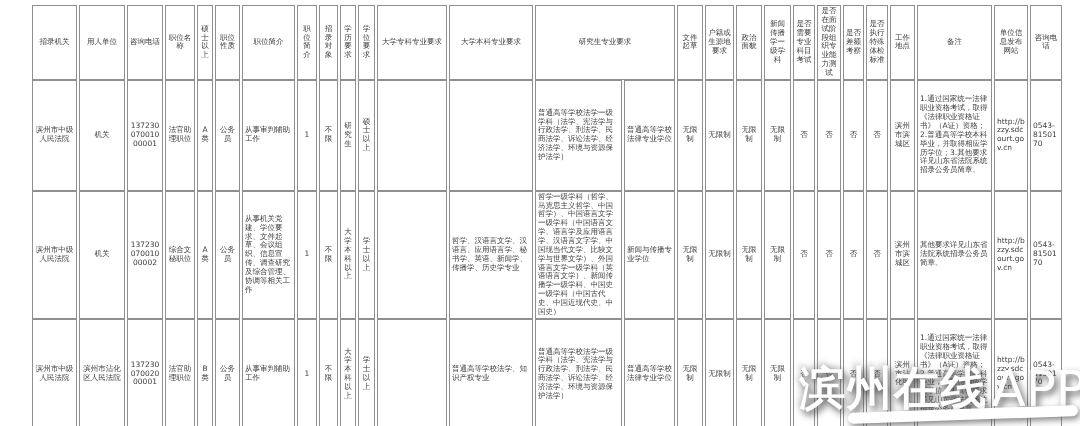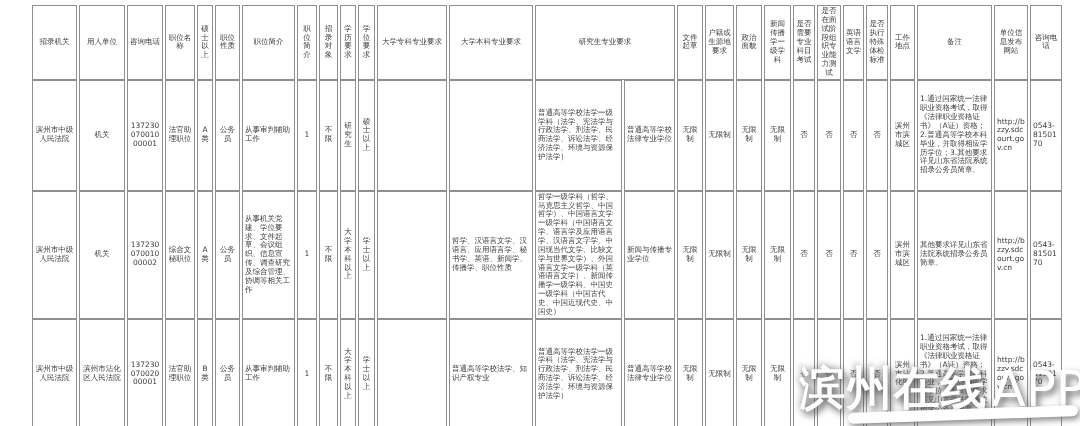--- a/index.html
+++ b/index.html
@@ -92,21 +92,21 @@
     <th>学位要求</th>
     <th>大学专科专业要求</th>
     <th>大学本科专业要求</th>
     <th colspan="2">研究生专业要求</th>
     <th>文件起草</th>
     <th>户籍或生源地要求</th>
     <th>政治面貌</th>
     <th>新闻传播学一级学科</th>
     <th>是否需要专业科目考试</th>
     <th>是否在面试阶段组织专业能力测试</th>
-    <th>英语语言文学</th>
+    <th>是否差额考察</th>
     <th>是否执行特殊体检标准</th>
     <th>工作地点</th>
     <th>备注</th>
     <th>单位信息发布网站</th>
     <th>咨询电话</th>
   </tr>
   <tr class="r1">
     <td>滨州市中级人民法院</td>
     <td>机关</td>
     <td>13723007001000001</td>
@@ -141,21 +141,21 @@
     <td>13723007001000002</td>
     <td>综合文秘职位</td>
     <td>A类</td>
     <td>公务员</td>
     <td>从事机关党建、学位要求、文件起草、会议组织、信息宣传、调查研究及综合管理、协调等相关工作</td>
     <td>1</td>
     <td>不限</td>
     <td>大学本科以上</td>
     <td>学士以上</td>
     <td></td>
-    <td>哲学、汉语言文学、汉语言、应用语言学、秘书学、英语、新闻学、传播学、职位性质</td>
+    <td>哲学、汉语言文学、汉语言、应用语言学、秘书学、英语、新闻学、传播学、历史学专业</td>
     <td>哲学一级学科（哲学、马克思主义哲学、中国哲学）、中国语言文学一级学科（中国语言文学、语言学及应用语言学、汉语言文字学、中国现当代文学、比较文学与世界文学）、外国语言文学一级学科（英语语言文学）、新闻传播学一级学科、中国史一级学科（中国古代史、中国近现代史、中国史）</td>
     <td>新闻与传播专业学位</td>
     <td>无限制</td>
     <td>无限制</td>
     <td>无限制</td>
     <td>无限制</td>
     <td>否</td>
     <td>否</td>
     <td>否</td>
     <td>否</td>

